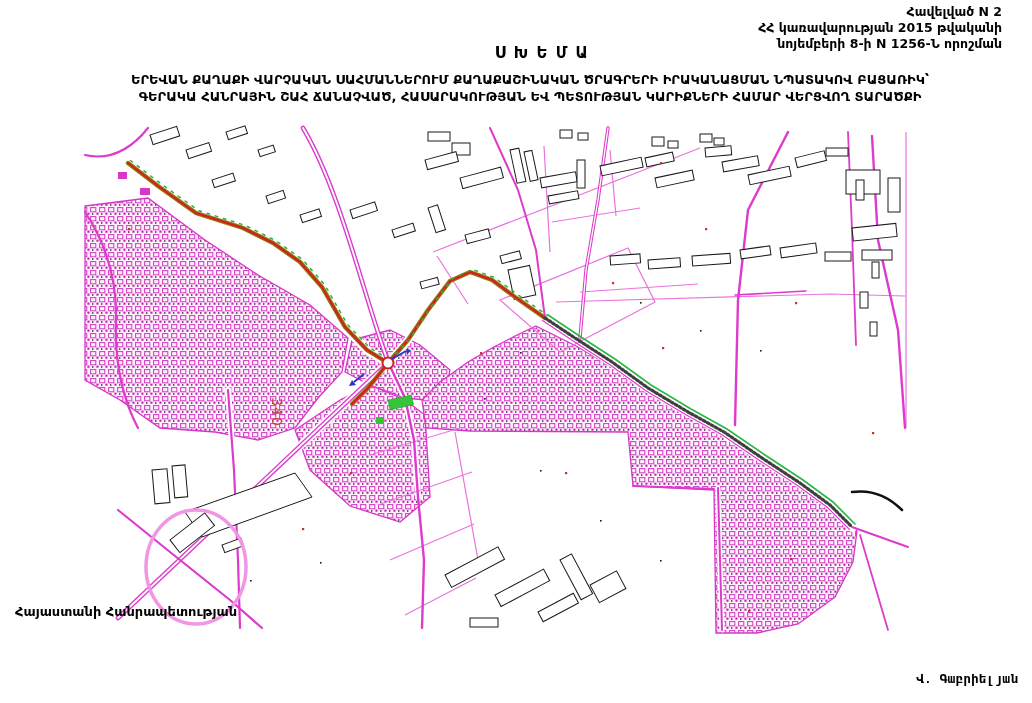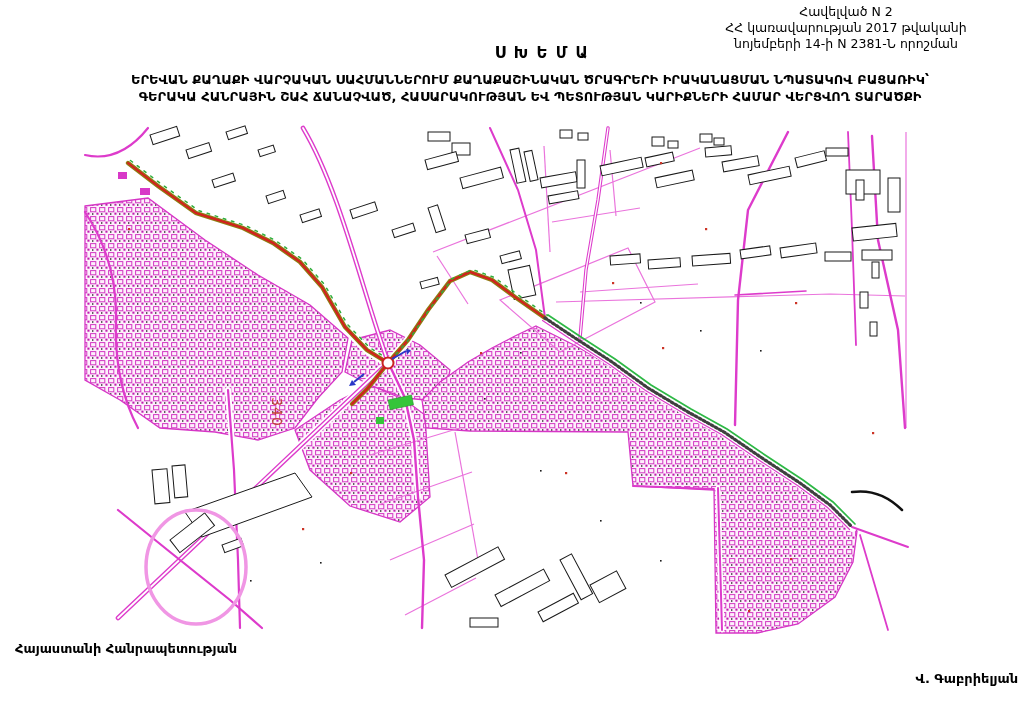--- a/index.html
+++ b/index.html
@@ -1,30 +1,30 @@
 <!DOCTYPE html>
 <html><head>
 <meta charset="utf-8">
 <style>
   html,body{margin:0;padding:0;}
   body{
     width:1032px;height:703px;position:relative;background:#ffffff;
     font-family:"DejaVu Sans",sans-serif;color:#000;overflow:hidden;
   }
-  .annex{position:absolute;top:4px;left:690px;width:312px;text-align:center;
-    font-weight:normal;font-size:12.5px;line-height:16px;white-space:nowrap;}
+  .annex{position:absolute;top:4px;left:690px;width:312px;text-align:right;
+    font-weight:bold;font-size:12.5px;line-height:16px;white-space:nowrap;}
   .doc-title{position:absolute;top:44px;left:0;width:1084px;text-align:center;
     font-weight:bold;font-size:15px;letter-spacing:1.5px;}
   .subtitle{position:absolute;top:71px;left:0;width:1060px;text-align:center;
     font-weight:bold;font-size:13px;line-height:17px;}
   .subtitle div{white-space:nowrap;}
   .map-wrap{position:absolute;left:0;top:0;width:1032px;height:703px;}
-  .footer-left{position:absolute;top:639px;left:8px;width:236px;text-align:center;
+  .footer-left{position:absolute;top:602px;left:8px;width:236px;text-align:center;
     font-weight:bold;font-size:13px;line-height:19px;white-space:nowrap;}
-  .signature{position:absolute;top:671px;right:14px;font-weight:bold;font-size:13px;white-space:nowrap;}
+  .signature{position:absolute;top:671px;right:14px;font-weight:bold;font-size:13px;white-space:nowrap;font-family:Liberation Mono, monospace;}
 </style>
 </head>
 <body>
 
 <div class="map-wrap">
 <svg width="1032" height="703" viewBox="0 0 1032 703" xmlns="http://www.w3.org/2000/svg">
   <defs>
     <pattern id="urb" width="9" height="9" patternUnits="userSpaceOnUse">
       <rect width="9" height="9" fill="#fdeffb"></rect>
       <rect x="0.6" y="0.6" width="5.2" height="4.2" fill="none" stroke="#d336c3" stroke-width="1"></rect>
@@ -220,22 +220,22 @@
           <rect x="140" y="188" width="10" height="7"></rect>
     </g>
   </g>
 
   <text x="272" y="412" transform="rotate(90 272 412)" text-anchor="middle" font-size="14" letter-spacing="1" fill="#c4403a">340</text>
 </svg>
 </div>
 
 <div class="annex">
   <div>Հավելված N 2</div>
-  <div>ՀՀ կառավարության 2017 թվականի</div>
-  <div>նոյեմբերի 14-ի N 2381-Ն որոշման</div>
+  <div>ՀՀ կառավարության 2015 թվականի</div>
+  <div>նոյեմբերի 8-ի N 1256-Ն որոշման</div>
 </div>
 
 <div class="doc-title">Ս Խ Ե Մ Ա</div>
 
 <div class="subtitle">
   <div>ԵՐԵՎԱՆ ՔԱՂԱՔԻ ՎԱՐՉԱԿԱՆ ՍԱՀՄԱՆՆԵՐՈՒՄ ՔԱՂԱՔԱՇԻՆԱԿԱՆ ԾՐԱԳՐԵՐԻ ԻՐԱԿԱՆԱՑՄԱՆ ՆՊԱՏԱԿՈՎ ԲԱՑԱՌԻԿ՝</div>
   <div>ԳԵՐԱԿԱ ՀԱՆՐԱՅԻՆ ՇԱՀ ՃԱՆԱՉՎԱԾ, ՀԱՍԱՐԱԿՈՒԹՅԱՆ ԵՎ ՊԵՏՈՒԹՅԱՆ ԿԱՐԻՔՆԵՐԻ ՀԱՄԱՐ ՎԵՐՑՎՈՂ ՏԱՐԱԾՔԻ</div>
 </div>
 
 <div class="footer-left">

